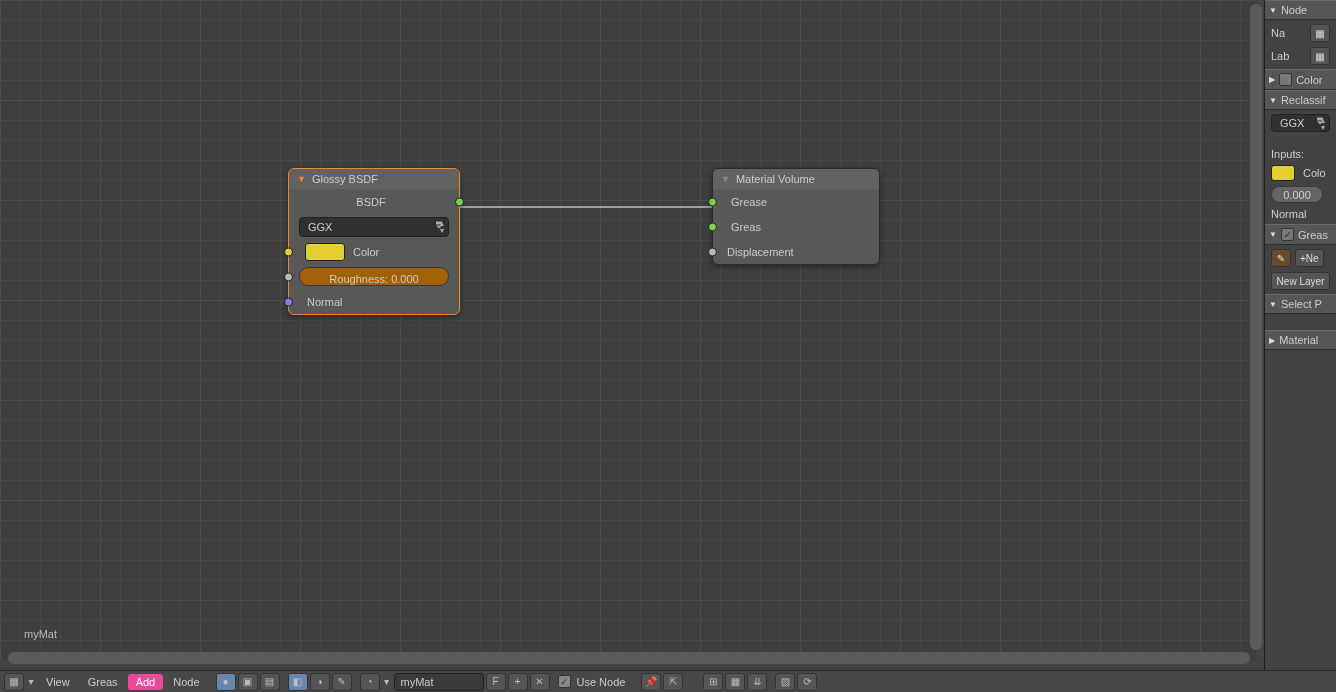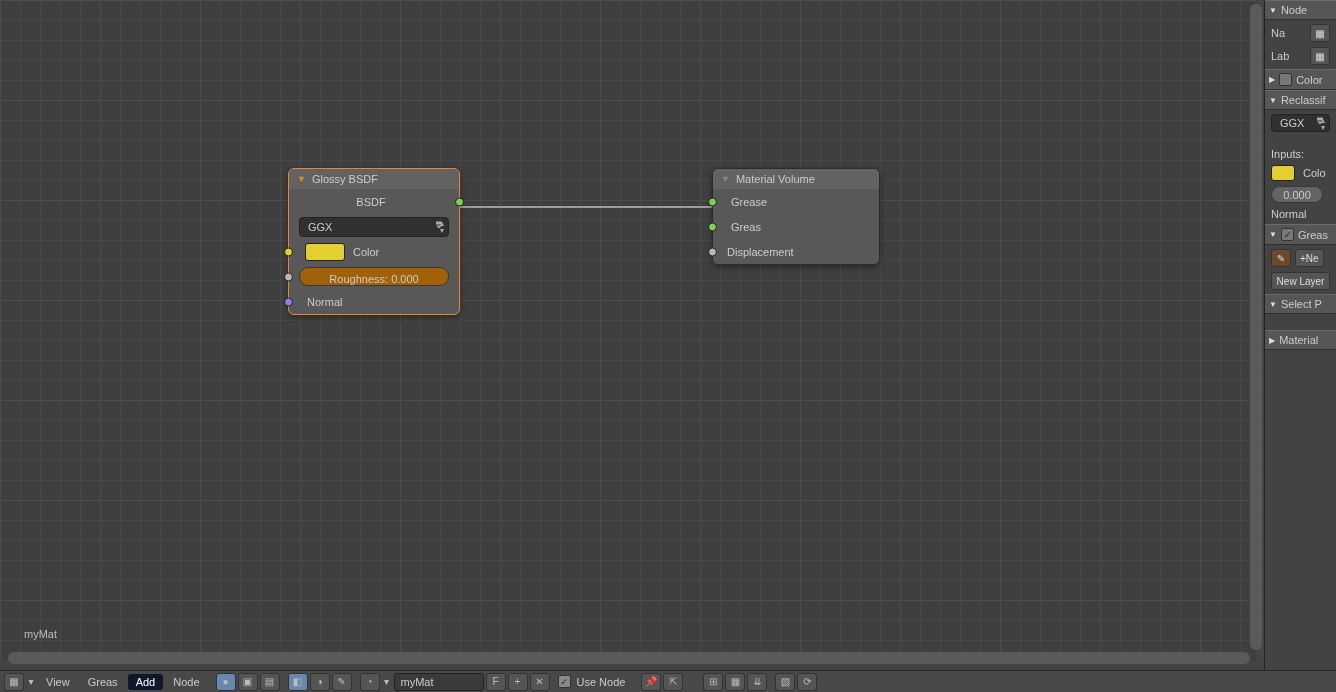--- a/index.html
+++ b/index.html
@@ -33,21 +33,21 @@
 .side{position:absolute;right:0;top:0;width:72px;height:692px;background:#434343;border-left:1px solid #222;overflow:hidden}
 .panel-hdr{background:#565656;border-top:1px solid #6a6a6a;border-bottom:1px solid #2f2f2f;padding:3px 4px;display:flex;align-items:center;gap:4px;color:#ddd;white-space:nowrap}
 .panel-hdr .tri{font-size:8px;color:#ddd}
 .panel-body{padding:4px 6px;display:flex;flex-direction:column;gap:5px}
 .srow{display:flex;align-items:center;gap:4px;white-space:nowrap}
 .mini-btn{background:#555;border:1px solid #333;border-radius:3px;padding:2px 4px;color:#ddd;font-size:10px;display:inline-flex;align-items:center;justify-content:center;min-width:20px;height:18px}
 .mini-input{background:#646464;border:1px solid #383838;border-radius:9px;height:17px;width:52px;display:flex;align-items:center;justify-content:center;color:#eee}
 .chk{width:13px;height:13px;background:#777;border:1px solid #333;border-radius:2px;display:inline-flex;align-items:center;justify-content:center;font-size:9px;color:#222}
 .toolbar{position:absolute;left:0;bottom:0;width:1336px;height:22px;background:#484848;border-top:1px solid #2a2a2a;display:flex;align-items:center;gap:2px;padding:0 4px}
 .tb-item{padding:2px 8px;color:#ccc;cursor:pointer}
-.tb-item.hl{background:#0f172a;color:#fff;border-radius:3px}
+.tb-item.hl{background:#ec4899;color:#fff;border-radius:3px}
 .tb-icon{width:20px;height:18px;background:#555;border:1px solid #333;border-radius:3px;display:inline-flex;align-items:center;justify-content:center;color:#bbb;font-size:10px}
 .tb-icon.active{background:#6787b1}
 .tb-sep{width:4px}
 .tb-field{background:#3a3a3a;border:1px solid #222;border-radius:3px;height:18px;display:flex;align-items:center;padding:0 6px;color:#ddd;min-width:90px}
 .dots{background:radial-gradient(#999 1px,transparent 1px);background-size:3px 3px;width:6px;height:660px;position:absolute;right:72px;top:0;opacity:.2}
 </style>
 </head>
 <body>
 
 <div class="canvas">

